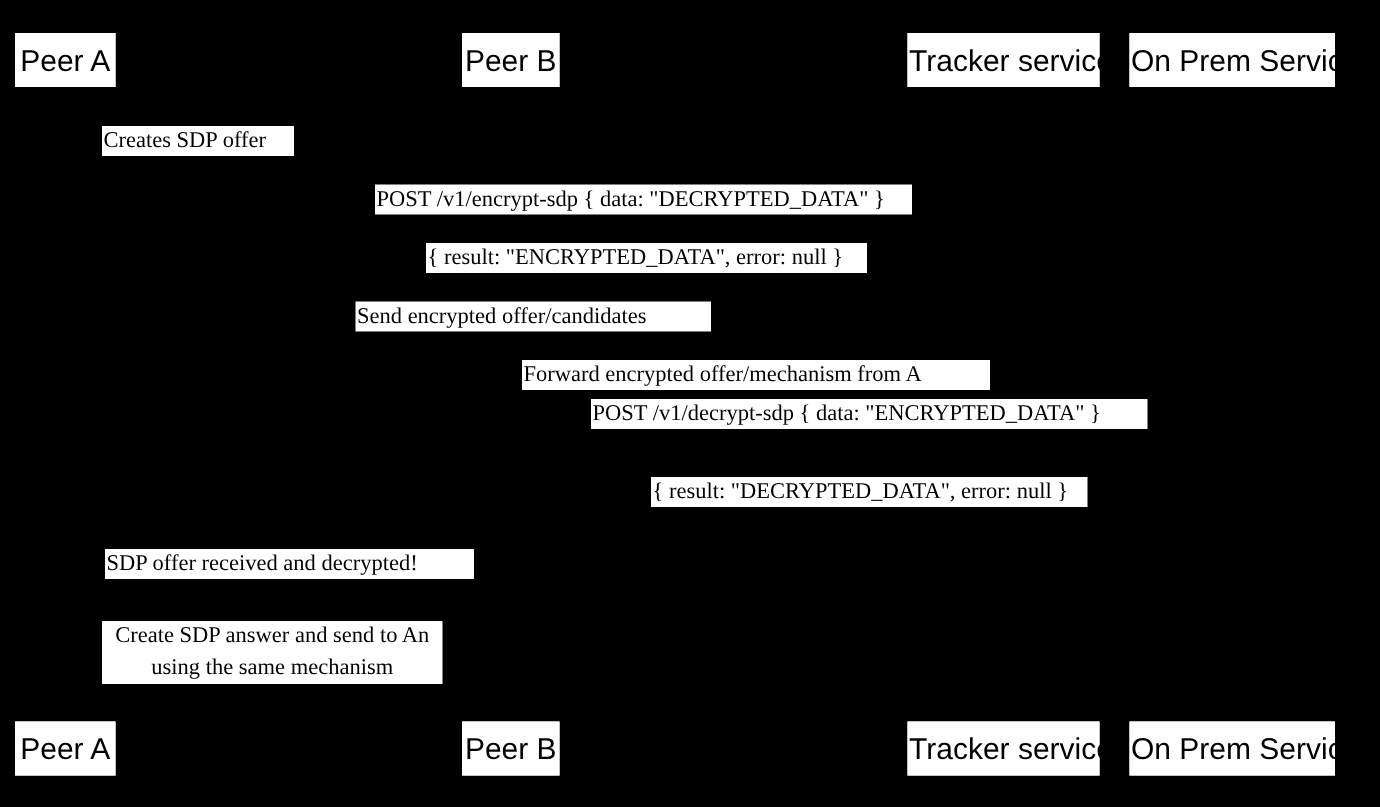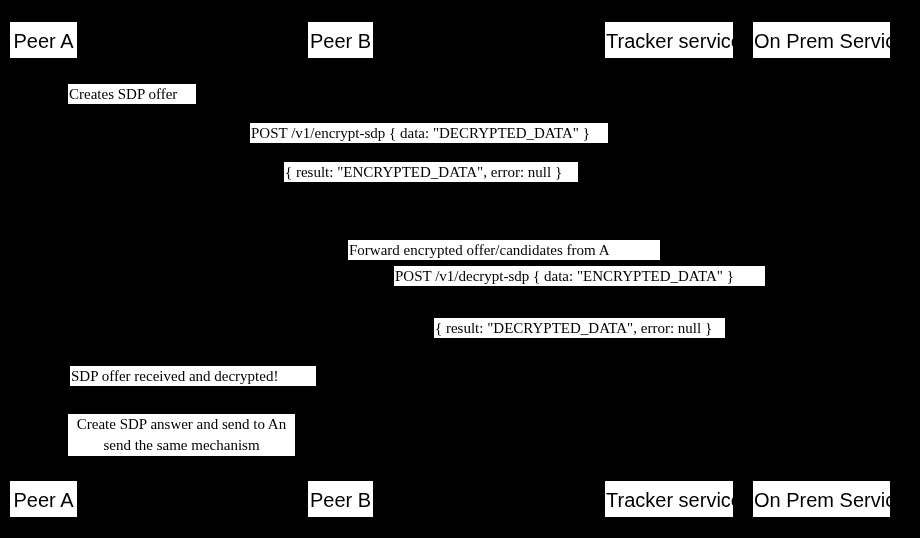--- a/index.html
+++ b/index.html
@@ -90,32 +90,33 @@
   <div class="participant" style="left:753px; top:22px; width:137px;">
     <span>On Prem Service</span>
   </div>
 
   <div class="msg-label" style="left:68px; top:84px; width:128px;">Creates SDP offer</div>
 
   <div class="msg-label" style="left:250px; top:123px; width:358px;">POST /v1/encrypt-sdp { data: "DECRYPTED_DATA" }</div>
 
   <div class="msg-label" style="left:284px; top:162px; width:294px;">{ result: "ENCRYPTED_DATA", error: null }</div>
 
+  <div class="msg-label" style="left:237px; top:201px; width:237px;">Send encrypted offer/candidates</div>
 
-  <div class="msg-label" style="left:348px; top:240px; width:312px;">Forward encrypted offer/candidates from A</div>
+  <div class="msg-label" style="left:348px; top:240px; width:312px;">Forward encrypted offer/mechanism from A</div>
 
   <div class="msg-label" style="left:394px; top:266px; width:371px;">POST /v1/decrypt-sdp { data: "ENCRYPTED_DATA" }</div>
 
   <div class="msg-label" style="left:434px; top:318px; width:291px;">{ result: "DECRYPTED_DATA", error: null }</div>
 
   <div class="msg-label" style="left:70px; top:366px; width:246px;">SDP offer received and decrypted!</div>
 
   <div class="msg-label two-line" style="left:68px; top:414px; width:227px; height:42px;">
     <span>Create SDP answer and send to An</span><br>
-    <span>send the same mechanism</span>
+    <span>using the same mechanism</span>
   </div>
 
   <div class="participant" style="left:10px; top:481px; width:67px;">
     <span>Peer A</span>
   </div>
   <div class="participant" style="left:308px; top:481px; width:65px;">
     <span>Peer B</span>
   </div>
   <div class="participant" style="left:605px; top:481px; width:128px;">
     <span>Tracker service</span>

